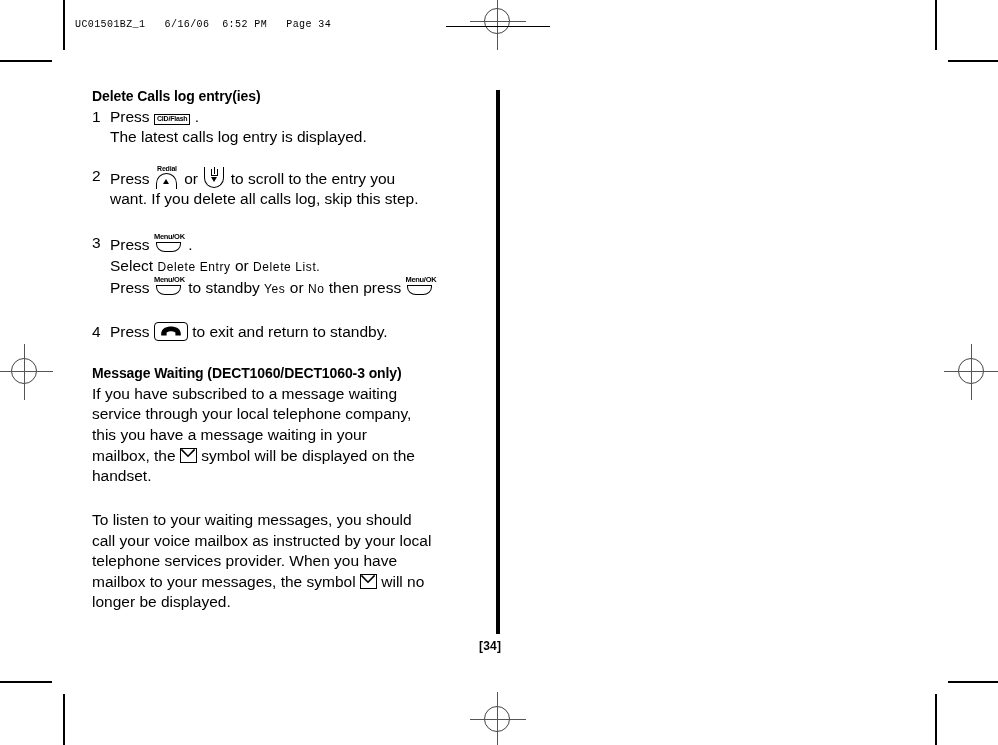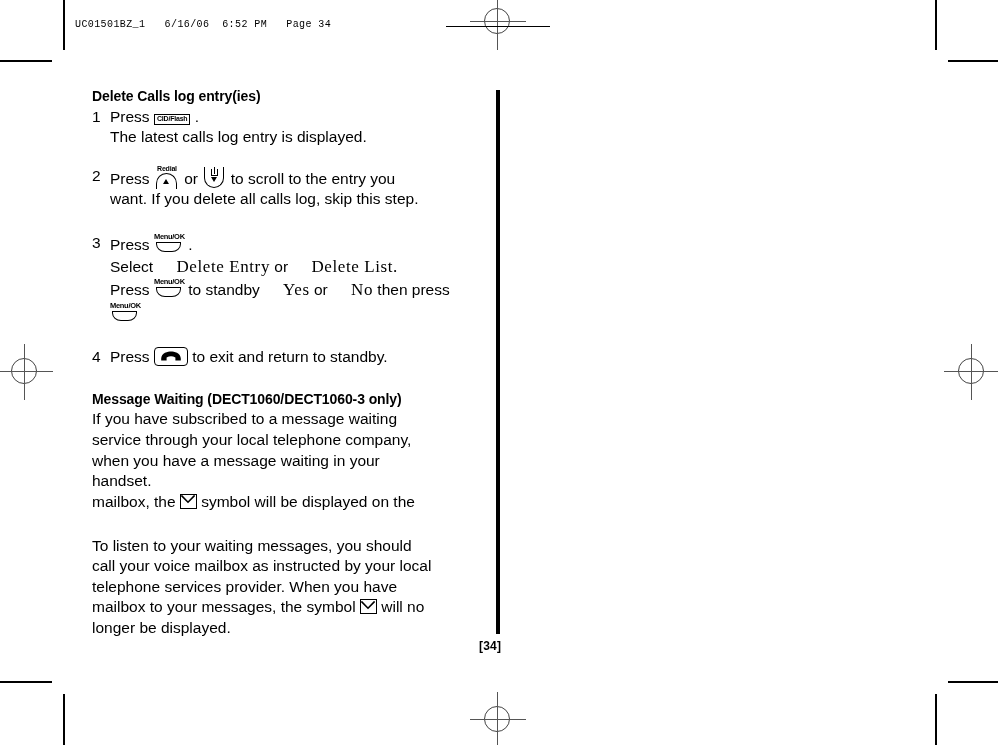--- a/index.html
+++ b/index.html
@@ -303,24 +303,23 @@
     box-sizing: border-box;
     background: #fff;
   }
   .env-symbol svg {
     position: absolute;
     left: 1.5px;
     top: 1.5px;
   }
 
   .lcd {
-    font-family: Liberation Serif, serif;
-    font-size: 17px;
+    font-family: Liberation Sans, sans-serif;
+    font-size: 12px;
     letter-spacing: 0.6px;
-    margin-left: 19px;
   }
 </style>
 </head>
 <body>
 
 <div class="mark" style="left:63px;  top:0px;   width:2px; height:50px;"></div>
 <div class="mark" style="left:0px;   top:60px;  width:52px; height:2px;"></div>
 <div class="mark" style="left:935px; top:0px;   width:2px; height:50px;"></div>
 <div class="mark" style="left:948px; top:60px;  width:50px; height:2px;"></div>
 <div class="mark" style="left:0px;   top:681px; width:52px; height:2px;"></div>
@@ -450,32 +449,32 @@
     </span>
   </div>
 
   <div class="gap-lg"></div>
 
   <h2 class="section-title">Message Waiting (DECT1060/DECT1060-3 only)</h2>
 
   <div class="para">
     <span class="line">If you have subscribed to a message waiting</span>
     <span class="line">service through your local telephone company,</span>
-    <span class="line">when you have a message waiting in your</span>
-    <span class="line">handset.</span>
+    <span class="line">this you have a message waiting in your</span>
     <span class="line">
       <span>mailbox, the</span>
       <span class="env-symbol">
         <span class="box"></span>
         <svg width="14" height="12" viewBox="0 0 14 12">
           <path d="M0.4 0.4 L7 7.2 L13.6 0.4" fill="none" stroke="#000" stroke-width="1.6"></path>
         </svg>
       </span>
       <span>symbol will be displayed on the</span>
     </span>
+    <span class="line">handset.</span>
   </div>
 
   <div class="gap-lg"></div>
 
   <div class="para">
     <span class="line">To listen to your waiting messages, you should</span>
     <span class="line">call your voice mailbox as instructed by your local</span>
     <span class="line">telephone services provider. When you have</span>
     <span class="line">
       <span>mailbox to your messages, the symbol</span>

